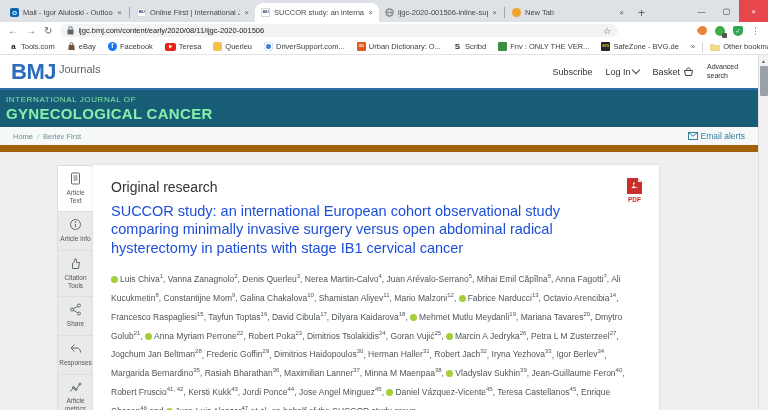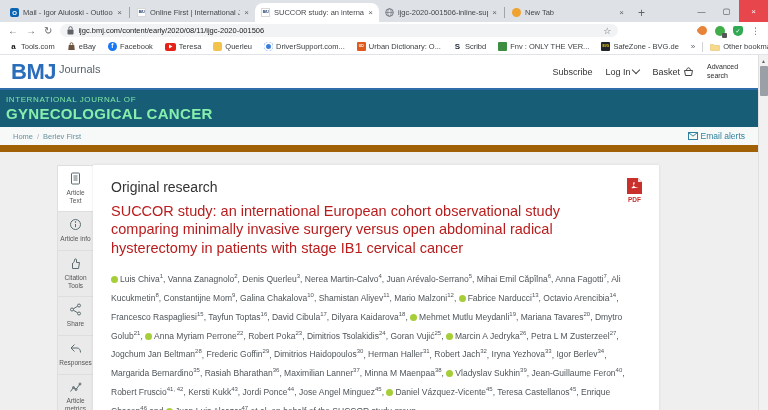--- a/index.html
+++ b/index.html
@@ -85,21 +85,21 @@
 .layout{display:flex;margin-left:57px;align-items:flex-start;}
 .sidetabs{width:36px;display:flex;flex-direction:column;flex:none;}
 .stab{padding:6px 2px 7px;display:flex;flex-direction:column;align-items:center;gap:2px;font-size:6.5px;color:#555;
       text-align:center;background:#eaeaea;border:1px solid #dedede;border-right:none;border-top:none;line-height:1.2;}
 .stab.active{background:#fff;border-top:1px solid #dedede;border-left:1px solid #dedede;border-bottom:1px solid #dedede;}
 .stab svg{stroke:#5b6b70;fill:none;stroke-width:1;}
 .card{width:566px;background:#fff;min-height:400px;padding:14px 18px;position:relative;box-shadow:0 0 3px rgba(0,0,0,.10);}
 .cat{font-size:14px;color:#333;}
 .pdfbox{position:absolute;right:16px;top:12px;display:flex;flex-direction:column;align-items:center;}
 .pdf-label{font-size:6.5px;font-weight:bold;color:#c9302c;margin-top:1px;}
-.title{font-size:14.5px;color:#b91c1c;line-height:1.27;font-weight:400;margin-top:7px;width:492px;}
+.title{font-size:14.5px;color:#1d4ed8;line-height:1.27;font-weight:400;margin-top:7px;width:492px;}
 .authors{margin-top:11px;font-size:8.5px;line-height:16px;color:#4f5559;width:532px;}
 .authors sup{font-size:6px;}
 .orcid{display:inline-block;width:7px;height:7px;border-radius:50%;background:#a6ce39;vertical-align:-1px;margin-right:2px;}
 </style>
 </head>
 <body>
 
 <div class="tabbar">
   <div id="tabs" style="display:flex;align-items:flex-end;">
       <div class="tab">

